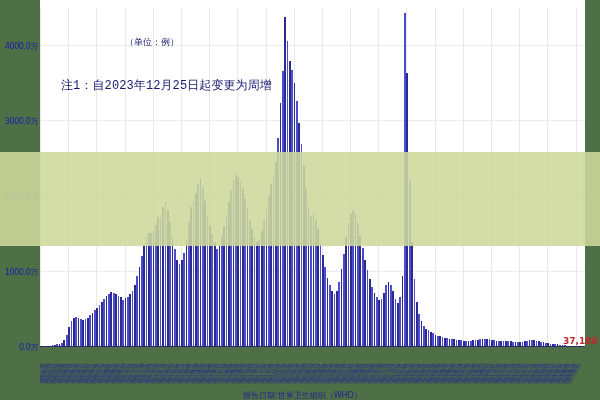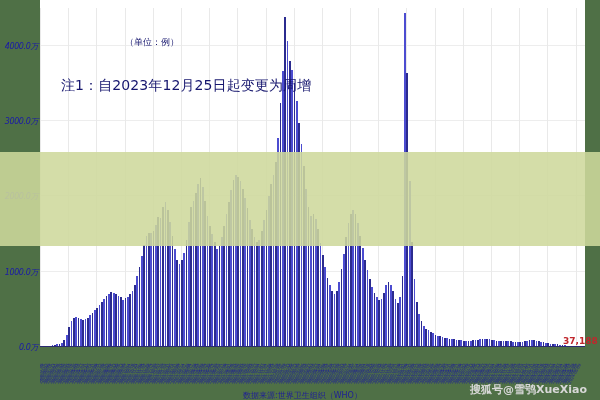--- a/index.html
+++ b/index.html
@@ -69,21 +69,20 @@
     height: 10px;
     text-align: right;
   }
   .ytick-text {
     color: #1a1aa8;
     font-size: 8px;
     white-space: nowrap;
     letter-spacing: -0.4px;
     padding-right: 2px;
     display: block;
-    font-style: italic;
   }
 
   
   .chart-title {
     position: absolute;
     left: 78px;
     top: 14px;
     font-size: 15px;
     font-weight: bold;
     color: #16166e;
@@ -102,24 +101,25 @@
     position: absolute;
     left: 93px;
     top: 52px;
     font-size: 9.5px;
     color: #16166e;
     white-space: nowrap;
     letter-spacing: 0.3px;
   }
   .note {
     position: absolute;
-    font-size: 14px;
+    font-size: 12px;
     color: #16166e;
     white-space: nowrap;
     letter-spacing: 0.1px;
+    font-family: Liberation Mono, monospace;
   }
   #note1 { left: 61px; top: 77px; }
   #note2 { left: 61px; top: 92px; }
 
   
   .last-value {
     position: absolute;
     left: 563px;
     top: 336px;
     font-size: 9px;
@@ -721,18 +721,17 @@
       <div class="xlab" style="left: 527.381px;">2024-04-21</div>
       <div class="xlab" style="left: 529.731px;">2024-04-28</div>
       <div class="xlab" style="left: 532.08px;">2024-05-05</div>
       <div class="xlab" style="left: 534.429px;">2024-05-12</div>
       <div class="xlab" style="left: 536.778px;">2024-05-19</div>
       <div class="xlab" style="left: 539.127px;">2024-05-26</div>
       <div class="xlab" style="left: 541.476px;">2024-06-02</div>
       <div class="xlab" style="left: 543.825px;">2024-06-09</div>
     </div>
 
-  <div class="source">数据来源:世界卫生组织（WHO）</div>
-  <div class="watermark">搜狐号@雪鸮XueXiao</div>
+  <div class="source">报告日期:世界卫生组织（WHO）</div>
 
   <div id="overlay-band"></div>
 
 </div>
 
 </body></html>

